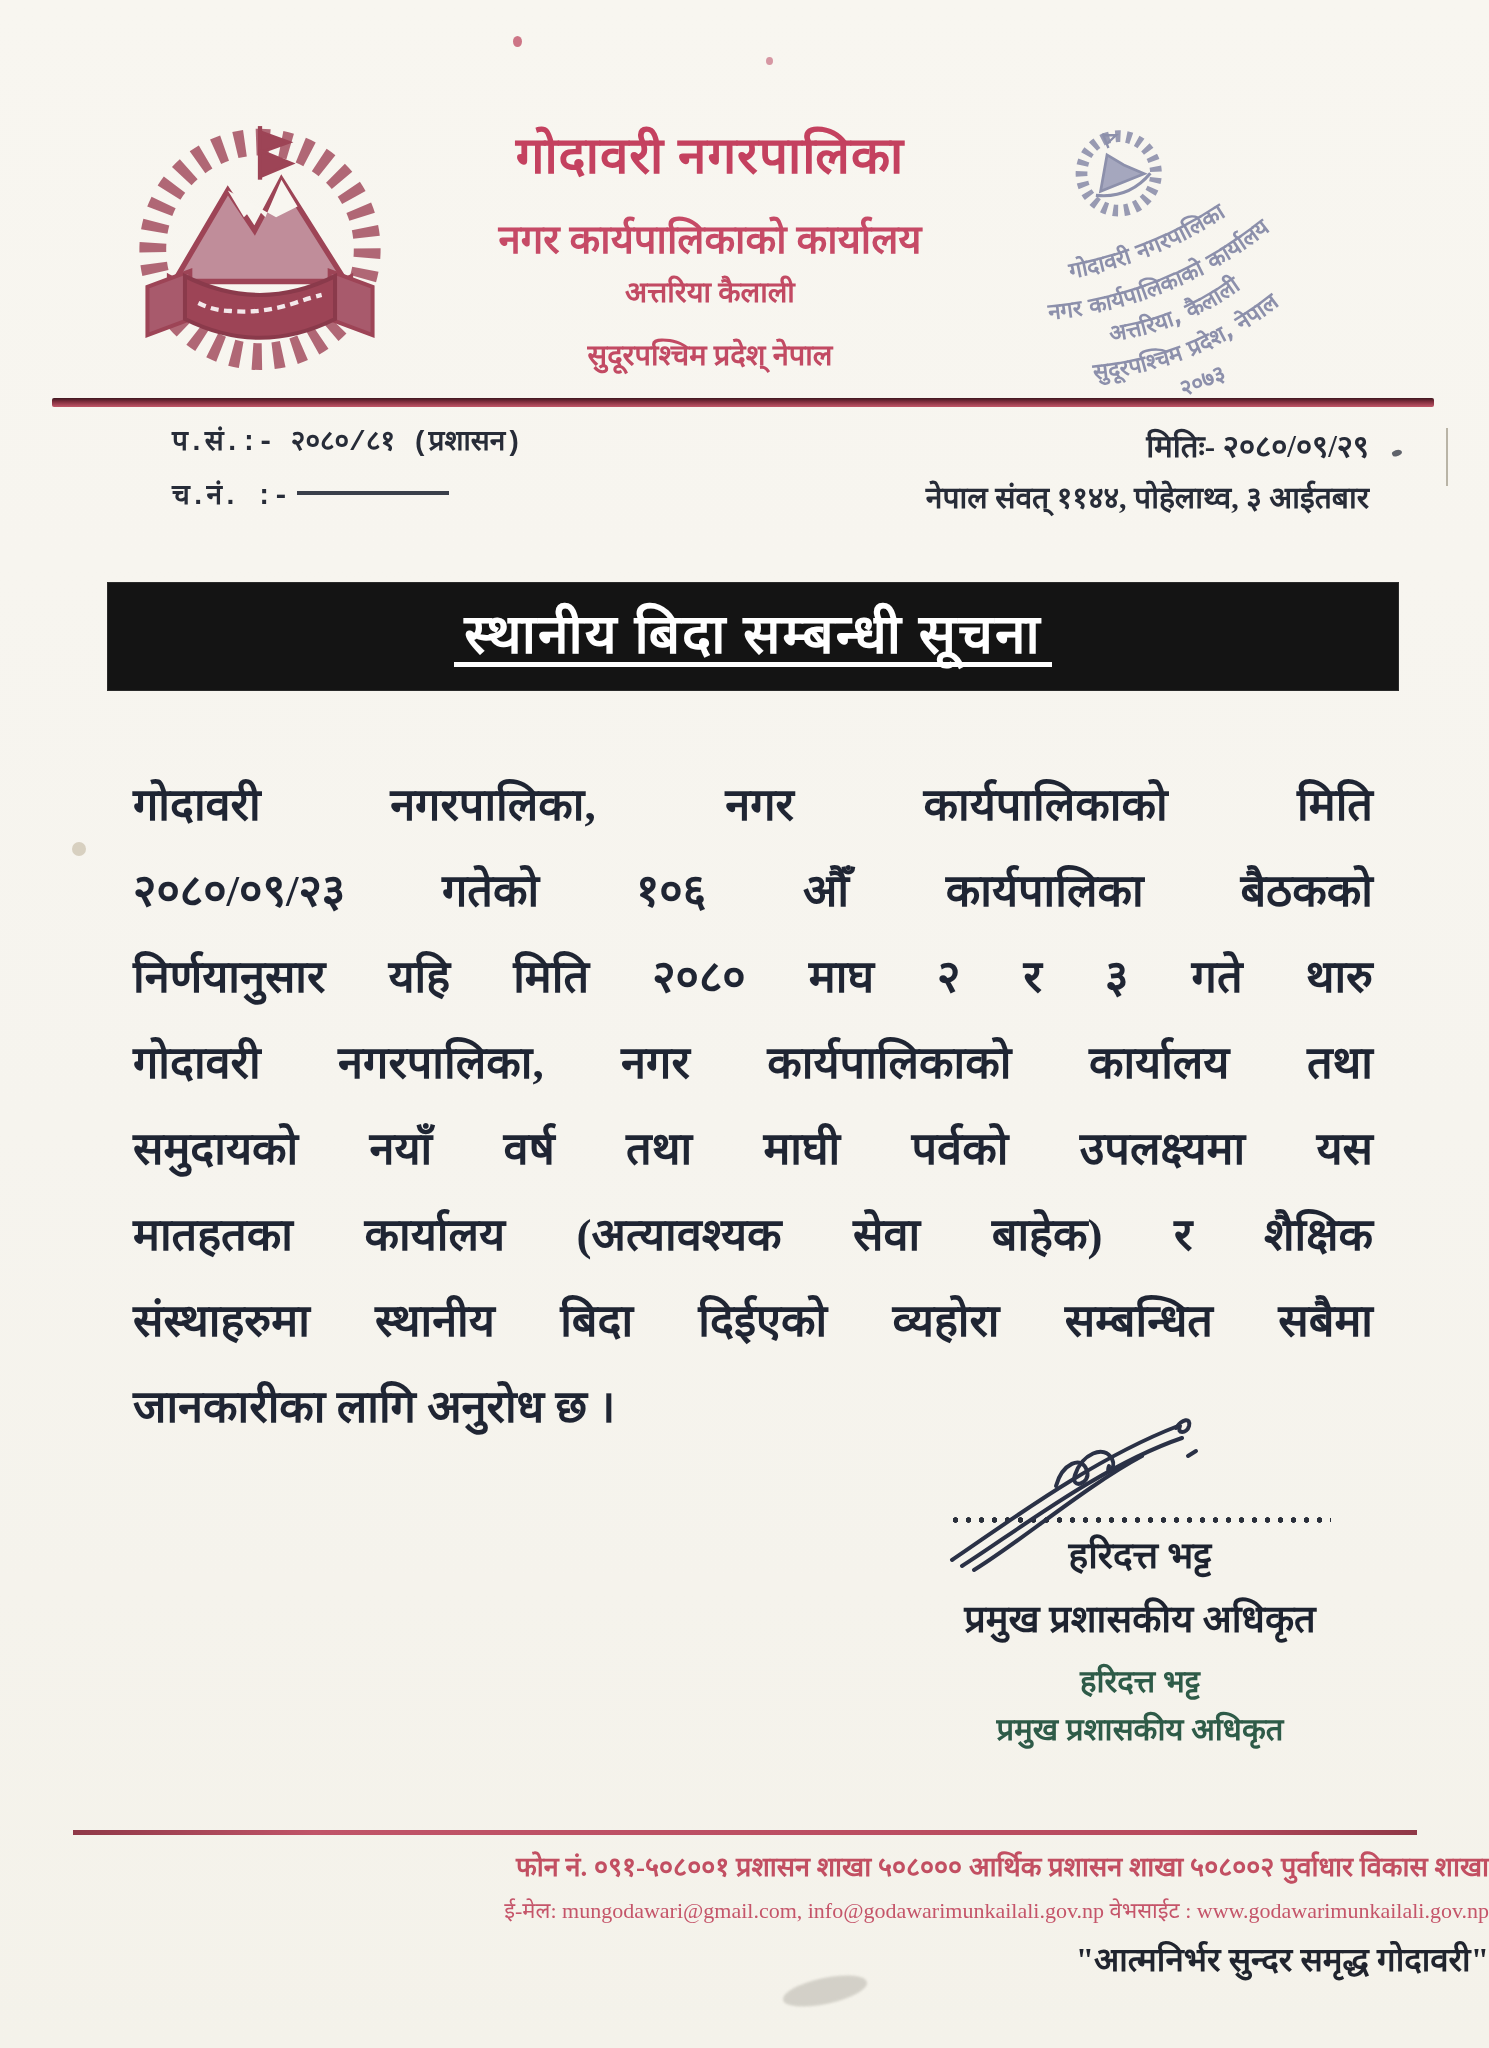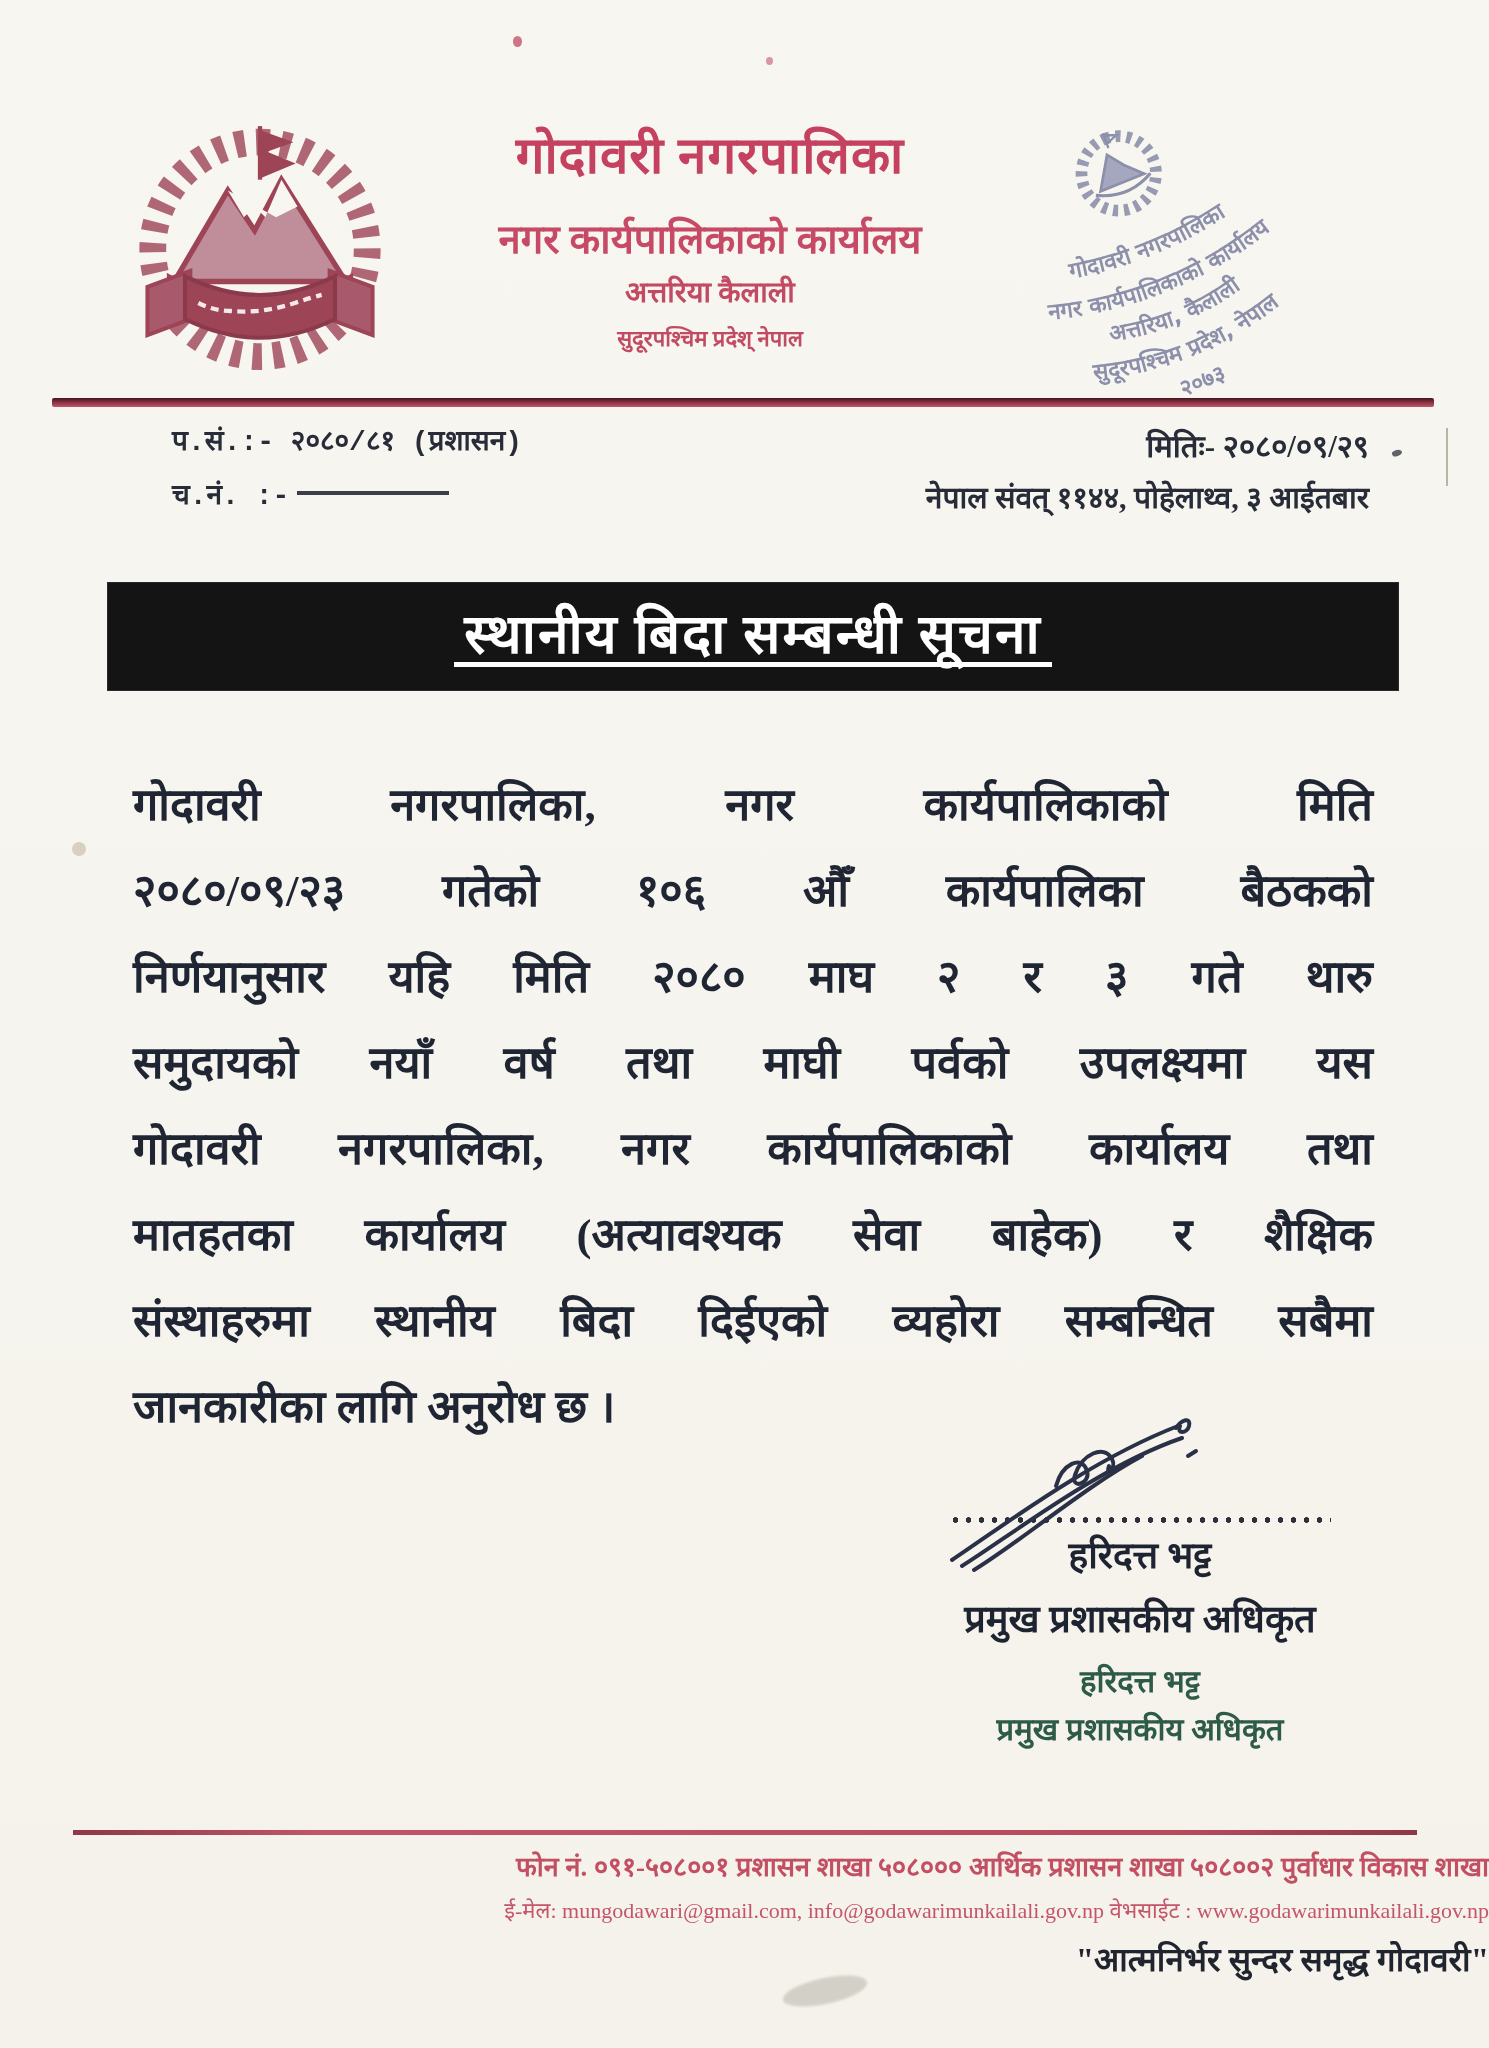--- a/index.html
+++ b/index.html
@@ -10,21 +10,21 @@
     background:linear-gradient(180deg,#f8f6f0 0%, #f6f4ee 55%, #f4f2ea 100%);
     overflow:hidden; color:#202633;
   }
 
   
   .logo{ position:absolute; left:126px; top:110px; width:268px; height:268px; }
   .head-center{ position:absolute; left:340px; top:118px; width:740px; text-align:center; }
   .head-title{ font-size:51px; font-weight:700; color:#c4415f; letter-spacing:1px; }
   .head-sub{ font-size:40px; font-weight:600; color:#c64a66; margin-top:22px; }
   .head-line3{ font-size:29px; font-weight:700; color:#c24a63; margin-top:6px; }
-  .head-line4{ font-size:22px; font-weight:700; color:#c24a63; margin-top:12px; }
+  .head-line4{ font-size:29px; font-weight:700; color:#c24a63; margin-top:24px; }
   .stamp{ position:absolute; left:1000px; top:112px; width:305px; height:290px;
           transform:rotate(-22deg); opacity:.88; }
 
   
   .rule{ position:absolute; left:52px; top:398px; width:1382px; height:9px;
          background:linear-gradient(180deg,#3f1820 0%, #7e2d3c 40%, #c25768 100%);
          border-radius:2px; }
 
   
   .meta-left{ position:absolute; left:172px; top:420px; font-size:28px; font-weight:700; color:#272c38;font-family:Liberation Mono, monospace; }
@@ -151,22 +151,22 @@
   </div>
 
   <div class="banner">
     <span>स्थानीय बिदा सम्बन्धी सूचना</span>
   </div>
 
   <div class="bodytext">
     <div class="bline">गोदावरी नगरपालिका, नगर कार्यपालिकाको मिति</div>
     <div class="bline">२०८०/०९/२३ गतेको १०६ औँ कार्यपालिका बैठकको</div>
     <div class="bline">निर्णयानुसार यहि मिति २०८० माघ २ र ३ गते थारु</div>
+    <div class="bline">गोदावरी नगरपालिका, नगर कार्यपालिकाको कार्यालय तथा</div>
     <div class="bline">समुदायको नयाँ वर्ष तथा माघी पर्वको उपलक्ष्यमा यस</div>
-    <div class="bline">गोदावरी नगरपालिका, नगर कार्यपालिकाको कार्यालय तथा</div>
     <div class="bline">मातहतका कार्यालय (अत्यावश्यक सेवा बाहेक) र शैक्षिक</div>
     <div class="bline">संस्थाहरुमा स्थानीय बिदा दिईएको व्यहोरा सम्बन्धित सबैमा</div>
     <div class="bline last">जानकारीका लागि अनुरोध छ ।</div>
   </div>
 
   <div class="sigblock">
     <svg class="sig-ink" viewBox="0 0 280 190">
       <g stroke="#2a3146" stroke-width="4" fill="none" stroke-linecap="round">
         <path d="M14 162 C 62 130 152 62 240 28"></path>
         <path d="M24 168 C 72 138 162 68 244 40"></path>

